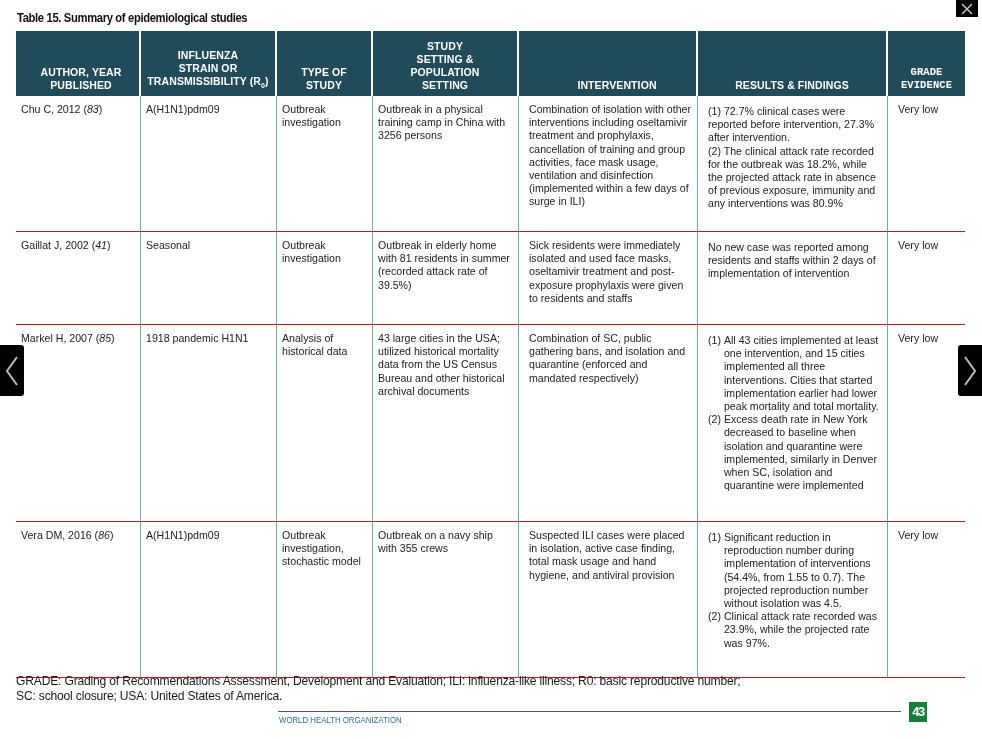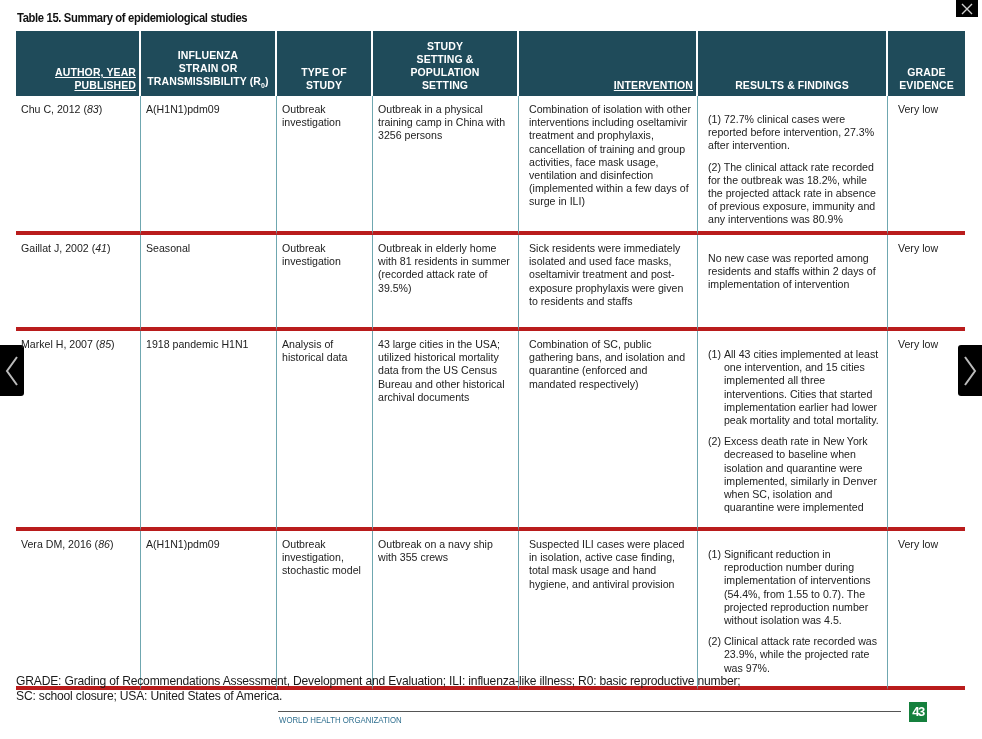--- a/index.html
+++ b/index.html
@@ -25,37 +25,37 @@
 
   table.studies {
     position: absolute; left: 16px; top: 31px; border-collapse: separate; border-spacing: 0;
     table-layout: fixed; width: 949px;
   }
   table.studies th {
     background: #1f4b5a; color: #ffffff; font-weight: bold; font-size: 10.5px;
     line-height: 13px; text-transform: uppercase; vertical-align: bottom;
     padding: 0 3px 4px 3px; height: 61px; border-right: 2px solid #ffffff; letter-spacing: 0.1px;
   }
-  table.studies th:last-child { border-right: none; }
-  table.studies th.left { text-align: right; padding-left: 10px; text-decoration: underline; }
+  table.studies th:last-child { border-right: none; font-family: Liberation Mono, monospace; }
+  table.studies th.left { text-align: center; padding-left: 10px; }
   table.studies th.center { text-align: center; }
   table.studies td {
     font-size: 10.6px; line-height: 13.2px; vertical-align: top; color: #222;
-    padding: 7px 6px 4px 5px; border-right: 1px solid #6fa7b0; border-bottom: 4px solid #b91c1c;
+    padding: 7px 6px 4px 5px; border-right: 1px solid #6fa7b0; border-bottom: 1px solid #b91c1c;
   }
   table.studies td:first-child { padding-left: 5px; }
   table.studies td:last-child { border-right: none; padding-left: 10px; }
   table.studies tr.r1 td { height: 122px; }
   table.studies tr.r2 td { height: 79px; }
   table.studies tr.r3 td { height: 183px; }
   table.studies tr.r4 td { height: 142px; }
   table.studies td.interv { padding-left: 10px; }
   table.studies td.results { padding-left: 10px; padding-top: 9px; }
   .ref { font-style: italic; }
-  .finding { display: flex; margin-top: 8px; }
+  .finding { display: flex; }
   .finding .num { flex: 0 0 auto; margin-right: 3px; }
   .finding .txt { flex: 1; }
   .finding.inline { display: block; }
 
   .footnote {
     position: absolute; left: 16px; top: 673px; width: 900px;
     font-size: 13px; line-height: 15px; color: #1a1a1a;
     transform: scaleX(0.93); transform-origin: left top; letter-spacing: -0.2px;
   }
   .footer-rule { position: absolute; left: 278px; top: 711px; width: 623px; height: 1px; background: #555; }

